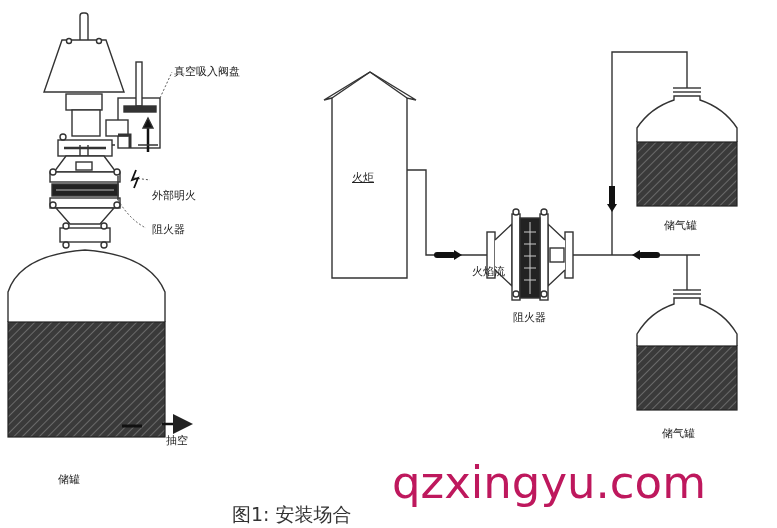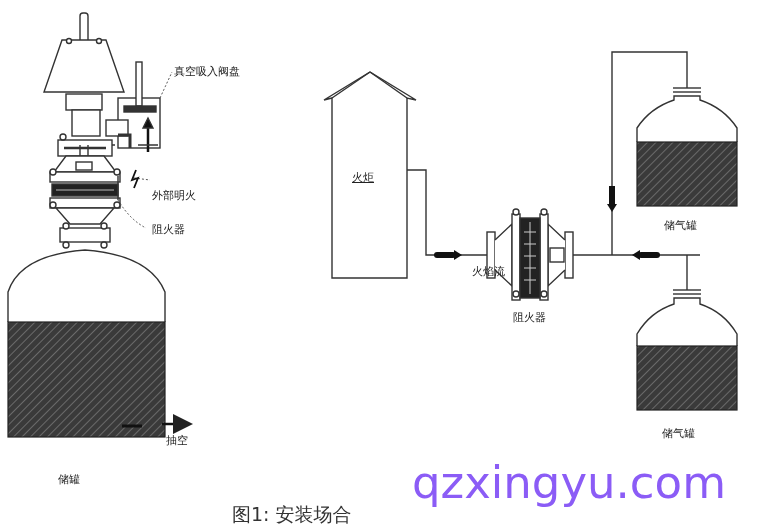--- a/index.html
+++ b/index.html
@@ -3,22 +3,22 @@
   <meta charset="utf-8">
   <style>
     html, body { margin: 0; padding: 0; background: #ffffff; }
     body { width: 777px; height: 528px; position: relative; overflow: hidden;
            font-family: "DejaVu Sans", sans-serif; }
     svg { position: absolute; left: 0; top: 0; }
     .lbl { position: absolute; font-size: 11px; color: #222; white-space: nowrap;
            font-family: "DejaVu Sans", sans-serif; }
     .caption { position: absolute; left: 232px; top: 494px; font-size: 19px; color: #333;
                font-family: "DejaVu Sans", sans-serif; margin-top: 8px; }
-    .watermark { position: absolute; left: 392px; top: 456px; font-size: 45px; color: #8b5cf6;
-                 font-family: "DejaVu Sans", sans-serif; letter-spacing: 0px; margin-left: 20px; }
+    .watermark { position: absolute; left: 392px; top: 456px; font-size: 45px; color: #be185d;
+                 font-family: "DejaVu Sans", sans-serif; letter-spacing: 0px; }
   </style>
 </head>
 <body>
 
 <svg width="777" height="528" viewBox="0 0 777 528">
   <defs>
     <pattern id="hatch" patternUnits="userSpaceOnUse" width="6" height="6" patternTransform="rotate(45)">
       <rect width="6" height="6" fill="#3a3a3a"></rect>
       <line x1="0" y1="0" x2="0" y2="6" stroke="#8a8a8a" stroke-width="1.2"></line>
     </pattern>

